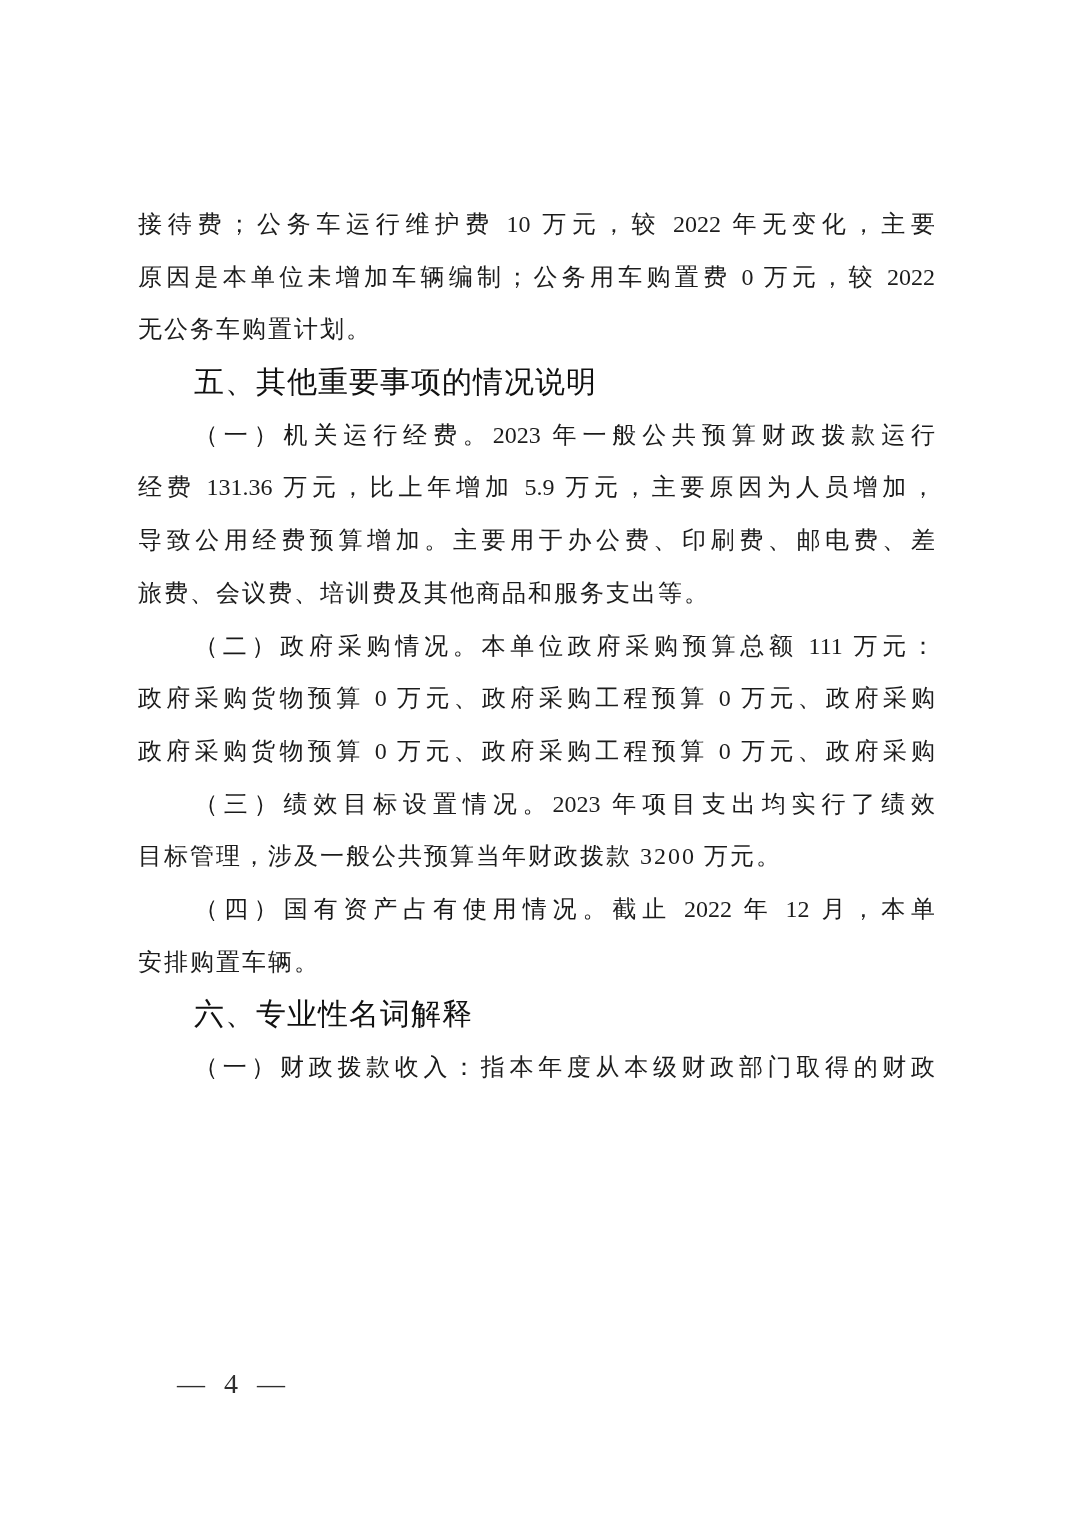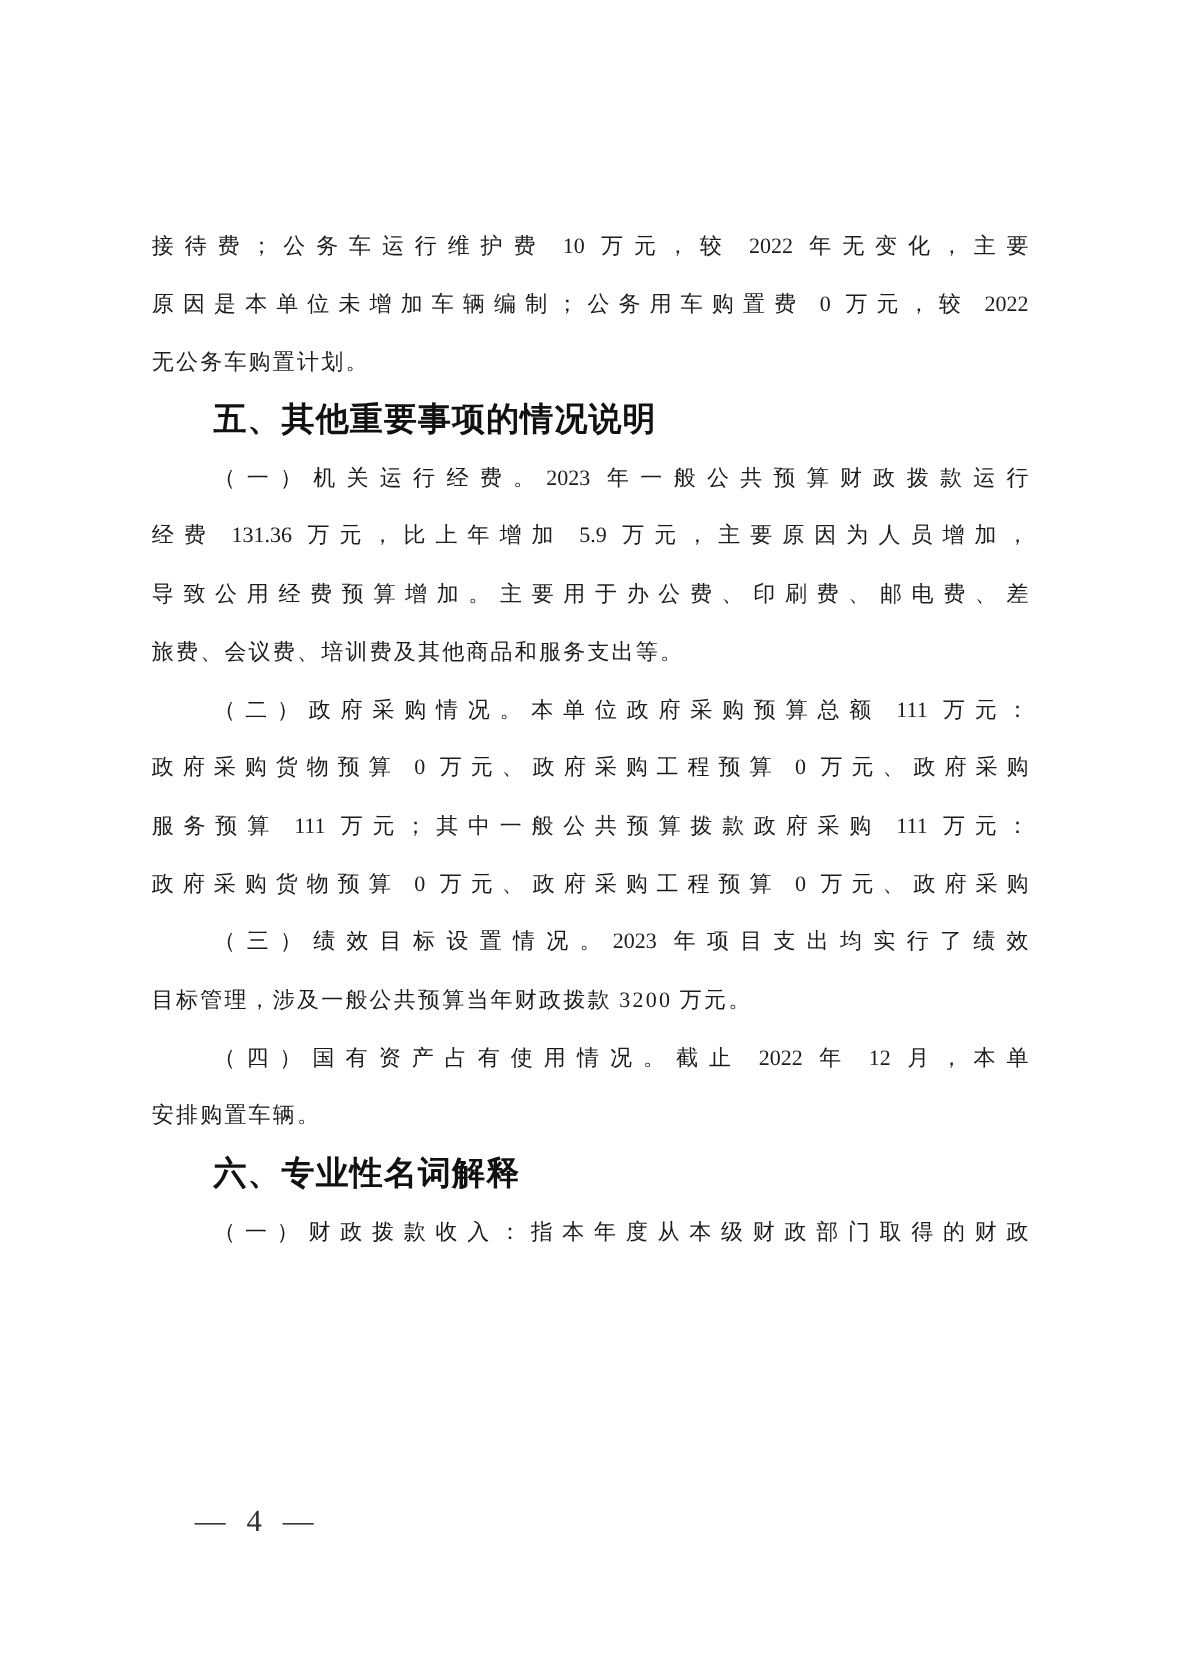--- a/index.html
+++ b/index.html
@@ -20,41 +20,41 @@
     height: 1520px;
     background: #ffffff;
   }
   .text-block {
     position: absolute;
     left: 138px;
     top: 198px;
     width: 797px;
   }
   .line {
-    font-size: 20px;
+    font-size: 24px;
     line-height: 52.7px;
     height: 52.7px;
     white-space: normal;
   }
   .line.body {
     font-family: "Liberation Serif", serif;
   }
   .line.body:not(.justify) {
     letter-spacing: 2px;
   }
   .line.justify {
     text-align: justify;
     text-align-last: justify;
   }
   .line.indent {
     text-indent: 56px;
   }
   .line.heading {
     font-family: "Liberation Sans", sans-serif;
-    font-weight: 700;
+    font-weight: 400;
     font-size: 30px;
     letter-spacing: 1px;
     color: #111111;
   }
   .lead {
     font-weight: 400;
     color: #191919;
   }
   .footer-page-number {
     position: absolute;
@@ -75,21 +75,20 @@
       <div class="line body justify">接待费；公务车运行维护费 10 万元，较 2022 年无变化，主要</div>
       <div class="line body justify">原因是本单位未增加车辆编制；公务用车购置费 0 万元，较 2022</div>
       <div class="line body">无公务车购置计划。</div>
       <div class="line heading indent">五、其他重要事项的情况说明</div>
       <div class="line body indent justify"><span class="lead">（一）机关运行经费。</span>2023 年一般公共预算财政拨款运行</div>
       <div class="line body justify">经费 131.36 万元，比上年增加 5.9 万元，主要原因为人员增加，</div>
       <div class="line body justify">导致公用经费预算增加。主要用于办公费、印刷费、邮电费、差</div>
       <div class="line body">旅费、会议费、培训费及其他商品和服务支出等。</div>
       <div class="line body indent justify"><span class="lead">（二）政府采购情况。</span>本单位政府采购预算总额 111 万元：</div>
       <div class="line body justify">政府采购货物预算 0 万元、政府采购工程预算 0 万元、政府采购</div>
-      <div class="line body justify">服务预算 111 万元；其中一般公共预算拨款政府采购 111 万元：</div>
       <div class="line body justify">政府采购货物预算 0 万元、政府采购工程预算 0 万元、政府采购</div>
       <div class="line body indent justify"><span class="lead">（三）绩效目标设置情况。</span>2023 年项目支出均实行了绩效</div>
       <div class="line body">目标管理，涉及一般公共预算当年财政拨款 3200 万元。</div>
       <div class="line body indent justify"><span class="lead">（四）国有资产占有使用情况。</span>截止 2022 年 12 月，本单</div>
       <div class="line body">安排购置车辆。</div>
       <div class="line heading indent">六、专业性名词解释</div>
       <div class="line body indent justify"><span class="lead">（一）财政拨款收入：</span>指本年度从本级财政部门取得的财政</div>
     </div>
   <div class="footer-page-number">— 4 —</div>
 </div>

